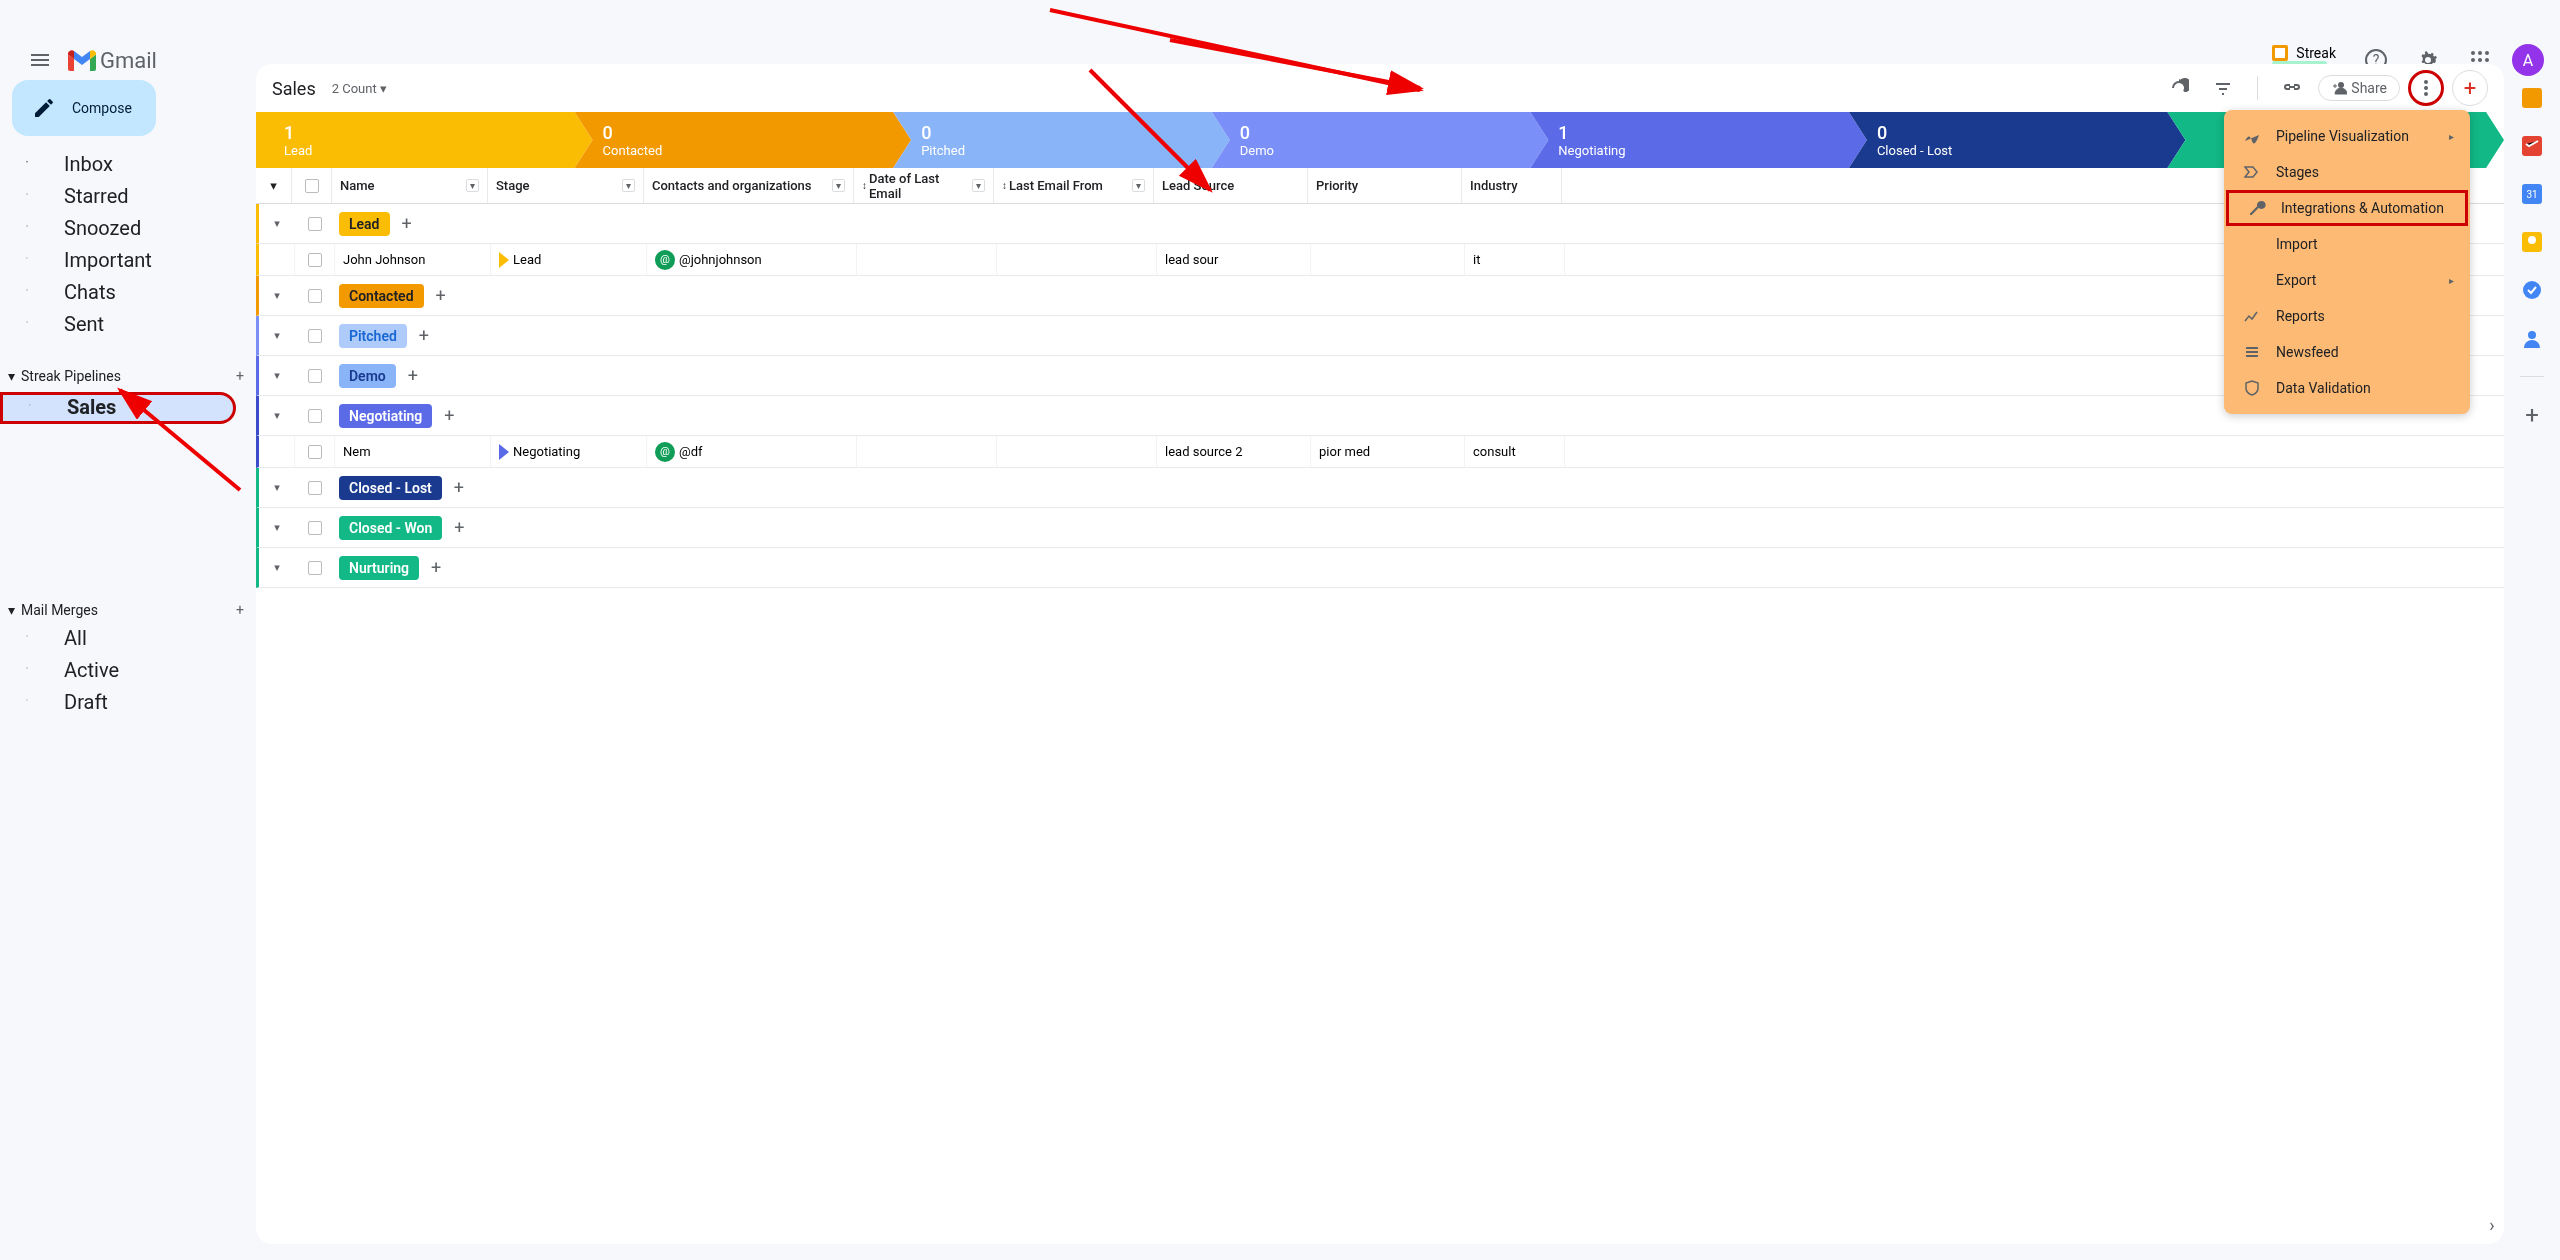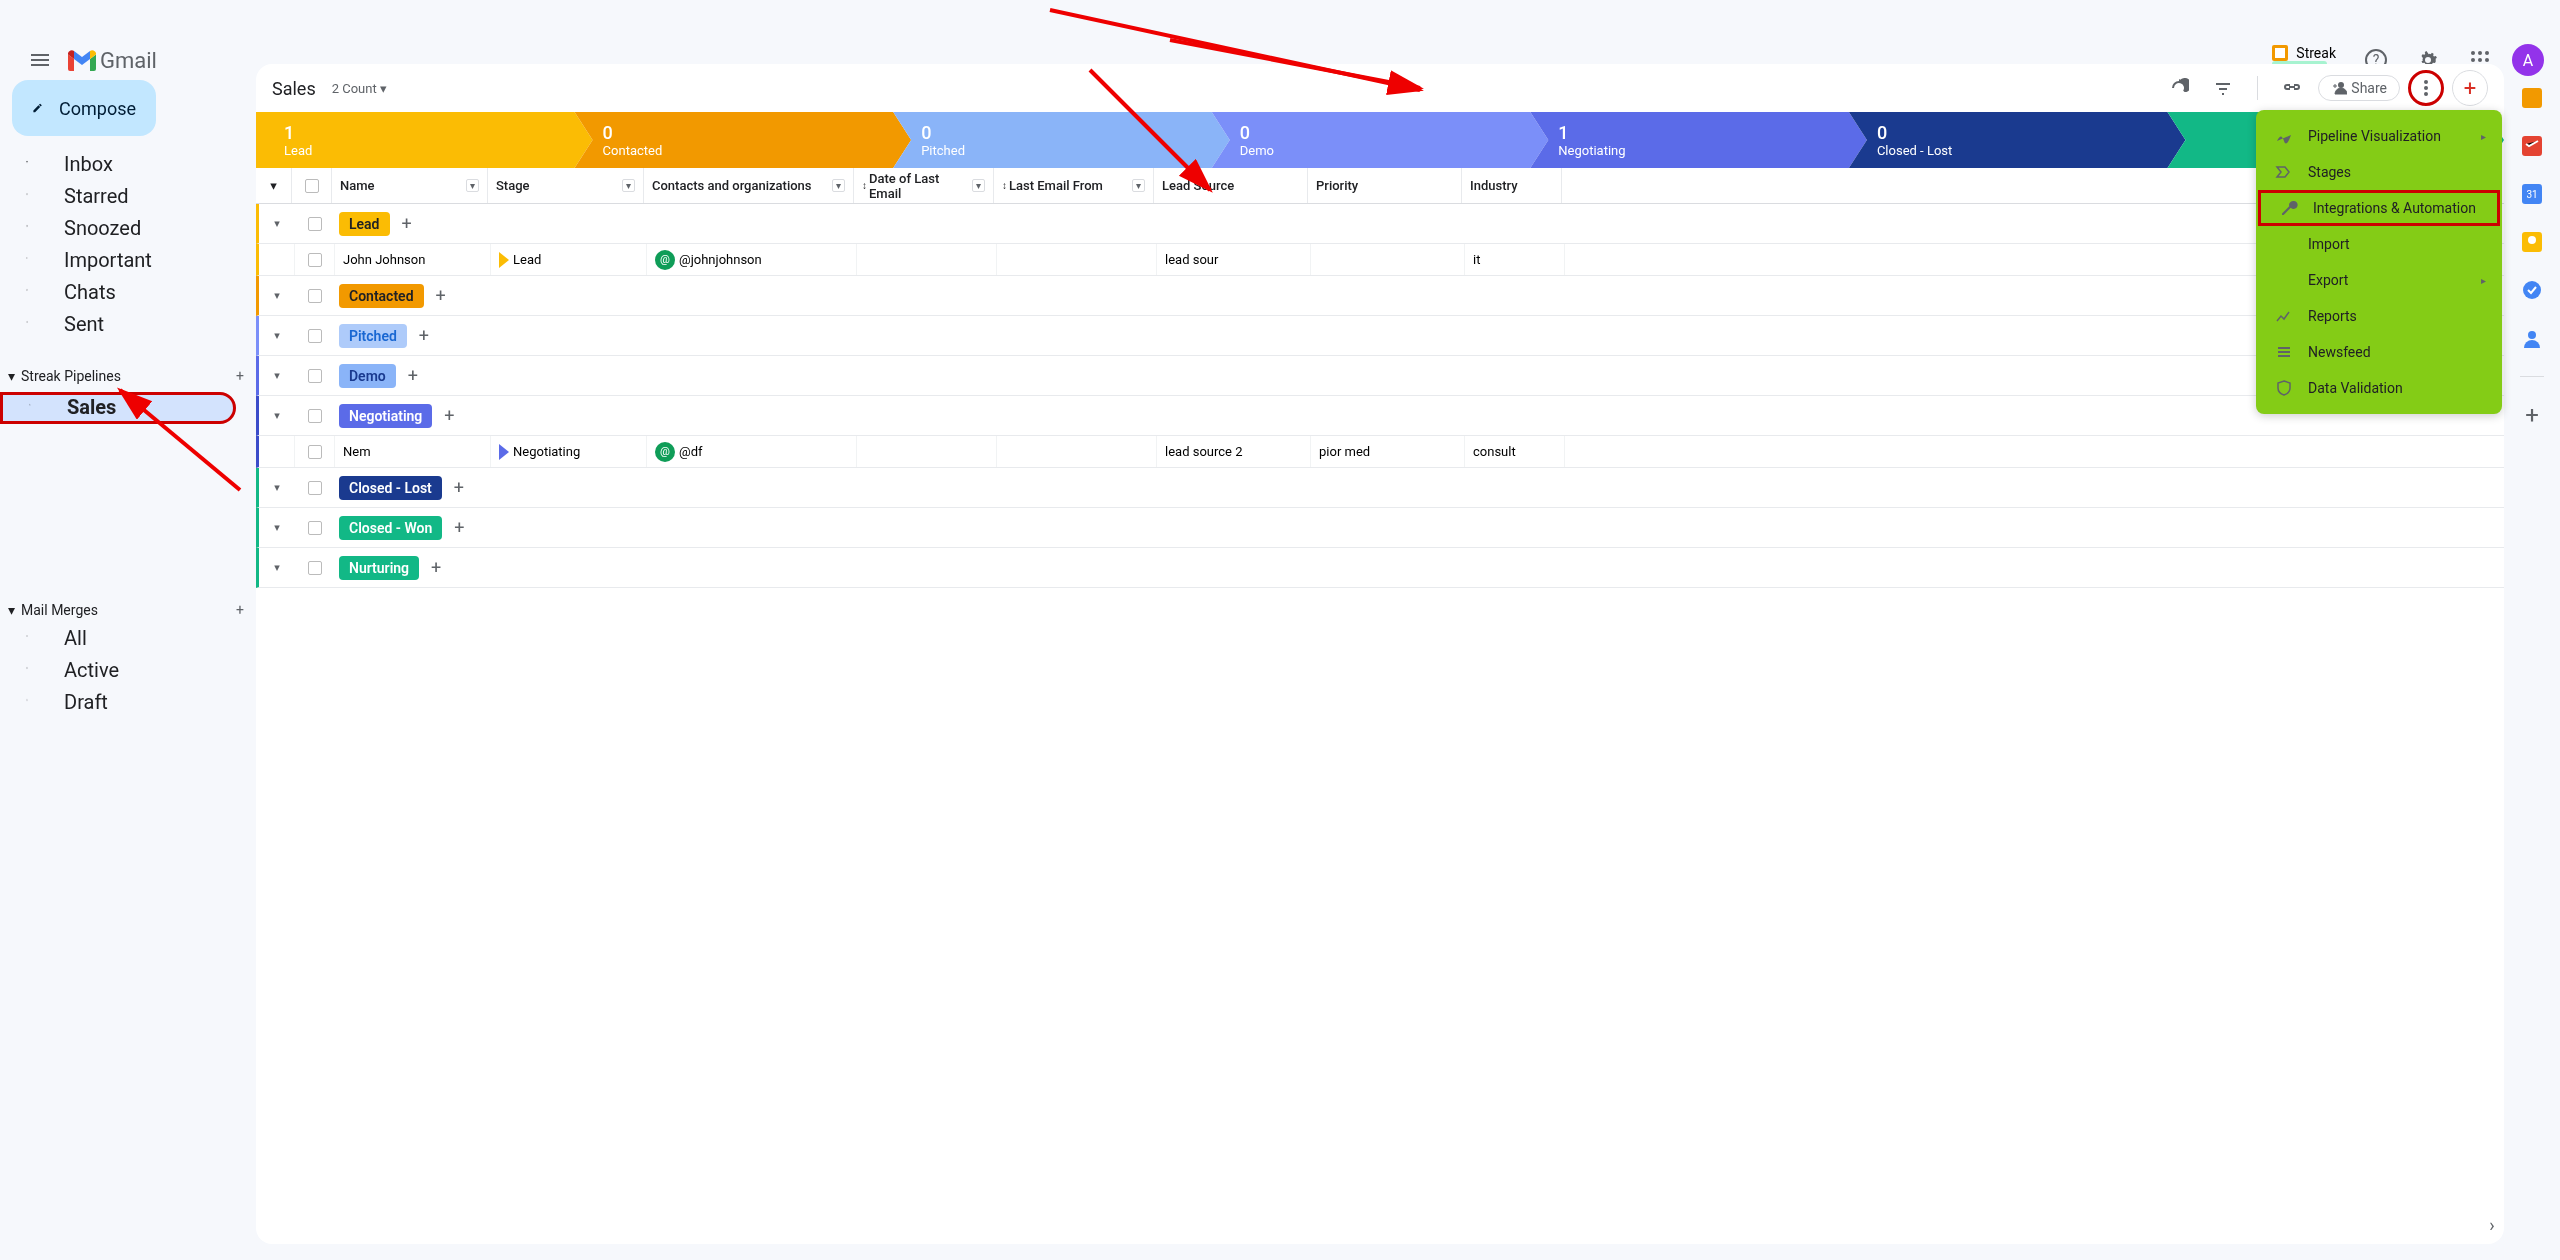--- a/index.html
+++ b/index.html
@@ -14,21 +14,21 @@
 .search-bar input { border: none; background: transparent; outline: none; font-size: 16px; flex: 1; margin-left: 12px; color: #5f6368; }
 .search-adv { margin-left: auto; }
 .header-right { margin-left: auto; display: flex; align-items: center; gap: 12px; }
 .streak-badge { display: flex; flex-direction: column; align-items: flex-start; padding: 2px 8px; font-size: 14px; }
 .streak-badge .pro { background: #a7f3d0; color: #047857; font-size: 11px; padding: 1px 4px; border-radius: 3px; }
 .icon-btn { width: 40px; height: 40px; display: flex; align-items: center; justify-content: center; border-radius: 50%; cursor: pointer; color: #5f6368; }
 .avatar { width: 32px; height: 32px; border-radius: 50%; background: #9333ea; color: white; display: flex; align-items: center; justify-content: center; font-size: 16px; }
 
 
 .sidebar { position: absolute; left: 0; top: 64px; width: 256px; height: calc(100% - 64px); padding: 8px 0; }
-.compose-btn { margin: 8px 0 16px 12px; width: 144px; height: 56px; background: #c2e7ff; border-radius: 16px; display: flex; align-items: center; padding: 0 20px; font-size: 18px; color: #001d35; cursor: pointer; }
+.compose-btn { margin: 8px 0 16px 12px; width: 144px; height: 56px; background: #c2e7ff; border-radius: 16px; display: flex; align-items: center; padding: 0 20px; font-size: 14px; color: #001d35; cursor: pointer; }
 .compose-btn svg { margin-right: 16px; }
 .nav-item { display: flex; align-items: flex-start; height: 32px; padding: 0 12px 0 26px; border-radius: 0 16px 16px 0; font-size: 20px; color: #202124; cursor: pointer; }
 .nav-item svg, .nav-item .nav-icon { margin-right: 18px; width: 20px; display: flex; justify-content: center; }
 .nav-section { display: flex; align-items: center; height: 32px; padding: 0 12px 0 8px; font-size: 14px; color: #202124; cursor: pointer; }
 .nav-section .arrow { margin-right: 6px; }
 .nav-section .label { flex: 1; }
 .nav-section .plus { color: #5f6368; }
 .nav-item.selected { background: #d3e3fd; font-weight: 500; }
 .nav-item.highlighted { border: 3px solid #c00; }
 
@@ -71,21 +71,21 @@
 .group-row .chk { width: 40px; display: flex; justify-content: center; }
 .group-row .pill { padding: 4px 10px; border-radius: 4px; font-weight: 600; font-size: 14px; margin-left: 4px; }
 .group-row .add { margin-left: 12px; color: #5f6368; font-size: 18px; cursor: pointer; }
 
 .data-row { display: flex; height: 32px; align-items: center; border-bottom: 1px solid #e8eaed; font-size: 13px; }
 .data-row .cell { padding: 0 8px; border-right: 1px solid #f1f3f4; display: flex; align-items: center; height: 100%; }
 .chip-arrow { display: inline-block; width: 0; height: 0; border-top: 8px solid transparent; border-bottom: 8px solid transparent; margin-right: 4px; }
 .at-badge { width: 20px; height: 20px; border-radius: 50%; background: #0f9d58; color: white; display: inline-flex; align-items: center; justify-content: center; font-size: 11px; margin-right: 4px; }
 
 
-.dropdown { position: absolute; top: 110px; right: 58px; width: 246px; background: #84cc16; border-radius: 8px; box-shadow: 0 2px 10px rgba(0,0,0,0.2); padding: 8px 0; z-index: 100; }
+.dropdown { position: absolute; top: 110px; right: 90px; width: 246px; background: #fdba74; border-radius: 8px; box-shadow: 0 2px 10px rgba(0,0,0,0.2); padding: 8px 0; z-index: 100; }
 .dropdown-item { display: flex; align-items: center; height: 36px; padding: 0 16px; font-size: 14px; color: #202124; cursor: pointer; }
 .dropdown-item .dd-icon { width: 24px; margin-right: 12px; display: flex; justify-content: center; color: #5f6368; }
 .dropdown-item .dd-arrow { margin-left: auto; color: #5f6368; font-size: 10px; }
 .dropdown-item.highlighted { border: 3px solid #c00; margin: 0 2px; }
 
 
 .right-rail { position: absolute; right: 0; top: 64px; width: 56px; display: flex; flex-direction: column; align-items: center; gap: 24px; padding-top: 24px; }
 .rail-icon { width: 20px; height: 20px; }
 
 .checkbox { width: 14px; height: 14px; border: 1.5px solid #bbb; border-radius: 2px; }

